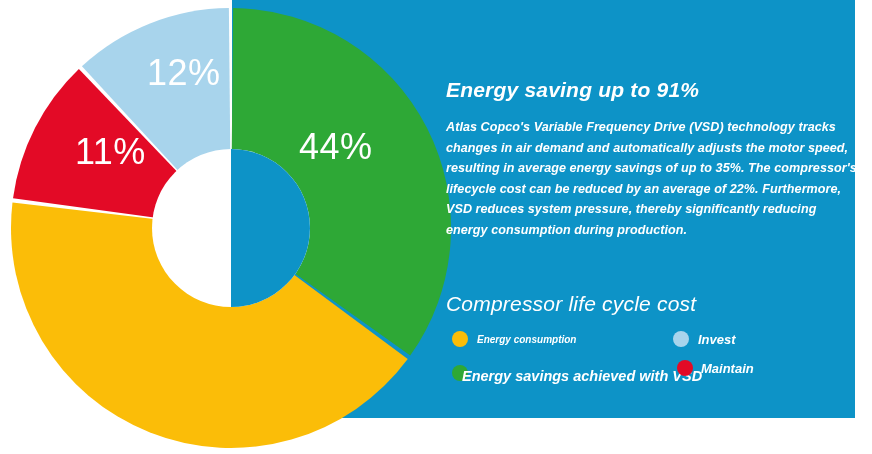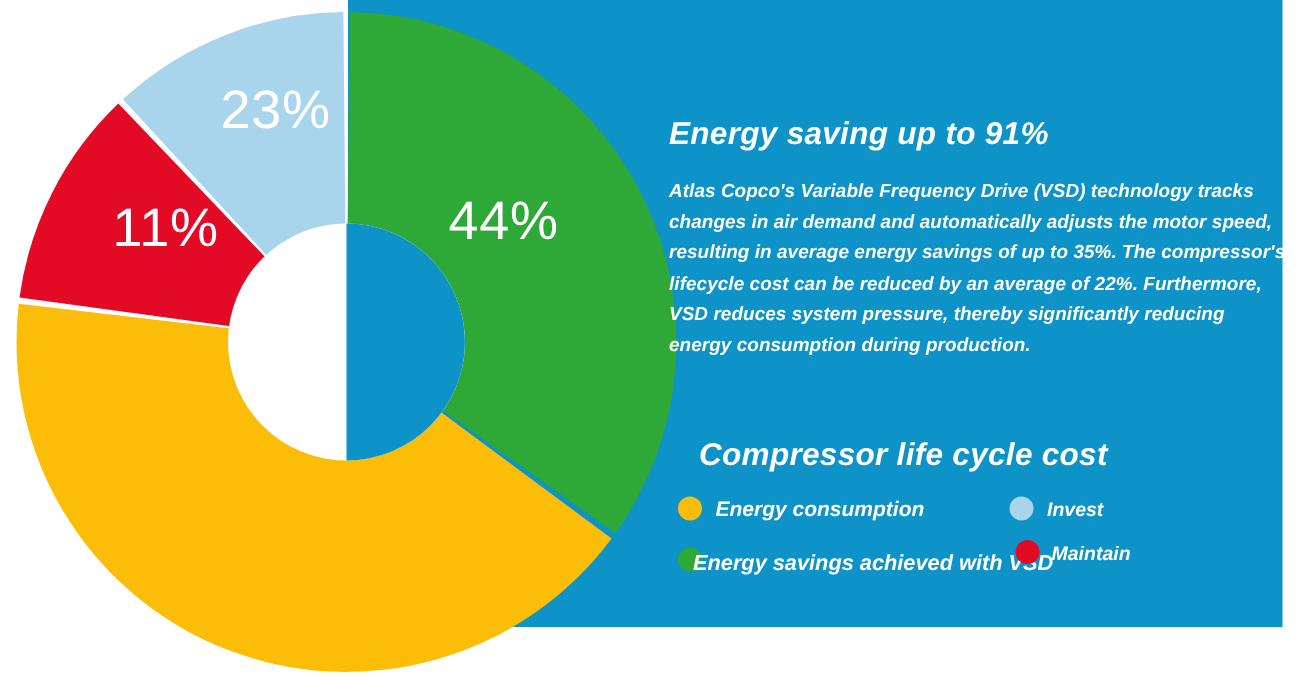--- a/index.html
+++ b/index.html
@@ -43,38 +43,37 @@
     letter-spacing:.2px;
   }
   .panel-body{
     position:absolute;left:446px;top:117px;width:414px;
     color:#ffffff;font-size:12.6px;font-weight:bold;font-style:italic;
     line-height:20.5px;
     letter-spacing:.05px;
   }
   .legend-title{
     position:absolute;left:446px;top:292px;width:400px;
-    color:#ffffff;font-size:21px;font-weight:bold;font-style:italic;
+    color:#ffffff;font-size:21px;font-weight:normal;font-style:italic;
     letter-spacing:.2px;
-    margin-left:20px;
   }
   
   .legend-item{position:absolute;display:flex;align-items:center;}
   .legend-dot{
     display:inline-block;border-radius:50%;
     flex:0 0 auto;
   }
   .legend-label{
     color:#ffffff;font-style:italic;font-weight:bold;
     white-space:nowrap;
   }
   
   .lg-energy{left:452px;top:331px;}
   .lg-energy .legend-dot{width:16px;height:16px;background:#fbbd08;}
-  .lg-energy .legend-label{font-size:14px;margin-left:9px;}
+  .lg-energy .legend-label{font-size:10px;margin-left:9px;}
   
   .lg-invest{left:673px;top:331px;justify-content:flex-end;}
   .lg-invest .legend-dot{width:16px;height:16px;background:#a8d4ec;}
   .lg-invest .legend-label{font-size:13px;margin-left:9px;}
   
   .lg-savings{left:452px;top:362px;}
   .lg-savings .legend-dot{width:16px;height:16px;background:#2ea836;}
   .lg-savings .legend-label{font-size:14.5px;margin-left:-6px;margin-top:6px;}
   
   .lg-maintain{left:677px;top:360px;text-align:center;}
@@ -96,21 +95,21 @@
           <path d="M224,224 L6.009502574885886,194.33279533978106 A220,220 0 0 1 71.86712772790062,65.07992834685388 Z" fill="#e30a26"></path>
           <path d="M224,224 L74.94602289387575,62.188653337143904 A220,220 0 0 1 221.88818403827187,4.010136066809224 Z" fill="#a8d4ec"></path>
         </g>
       <circle cx="224" cy="224" r="79" fill="#ffffff"></circle>
       <path id="hole-right" fill="#0d93c7" d="M224,145 A79,79 0 0 1 224,303 Z"></path>
     </svg>
   </div>
 
   <div class="pct pct-35">44%</div>
   <div class="pct pct-11">11%</div>
-  <div class="pct pct-12">23%</div>
+  <div class="pct pct-12">12%</div>
 
   <div class="panel-heading">Energy saving up to 91%</div>
   <div class="panel-body">Atlas Copco's Variable Frequency Drive (VSD) technology tracks changes in air demand and automatically adjusts the motor speed, resulting in average energy savings of up to 35%. The compressor's lifecycle cost can be reduced by an average of 22%. Furthermore, VSD reduces system pressure, thereby significantly reducing energy consumption during production.</div>
   <div class="legend-title">Compressor life cycle cost</div>
 
   <div class="legend-item lg-energy">
     <span class="legend-dot" style="background: rgb(251, 189, 8);"></span>
     <span class="legend-label">Energy consumption</span>
   </div>
 

